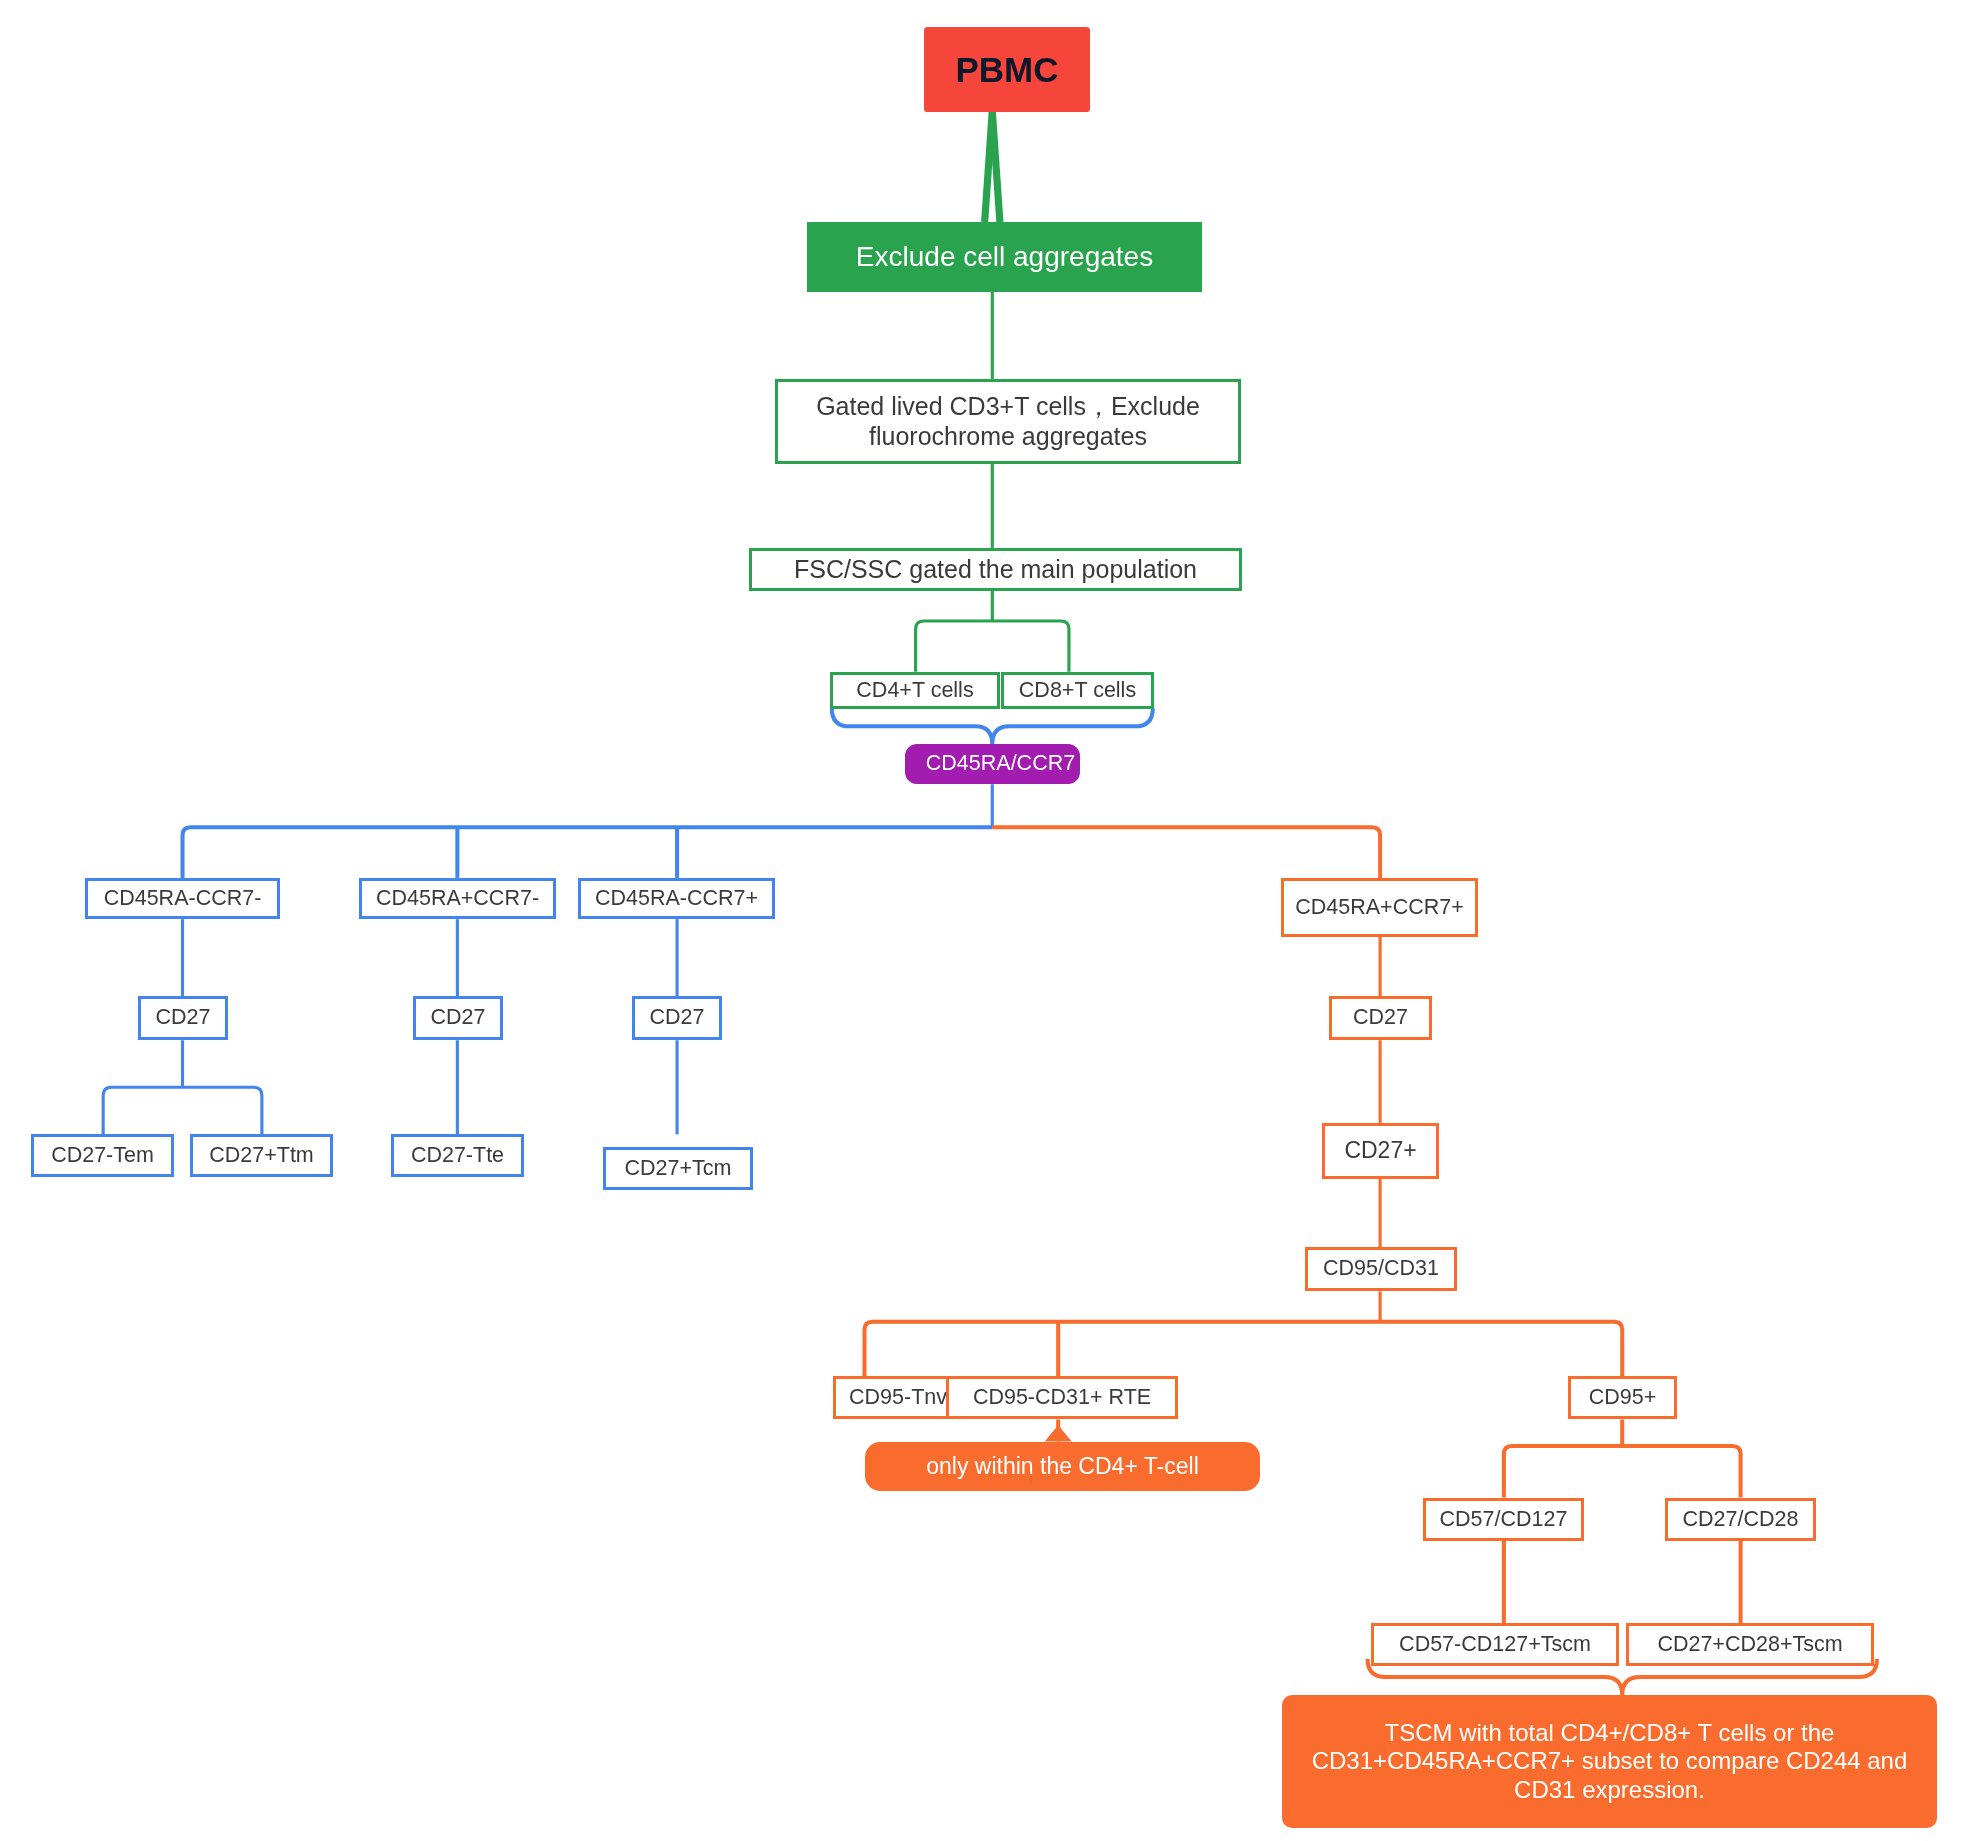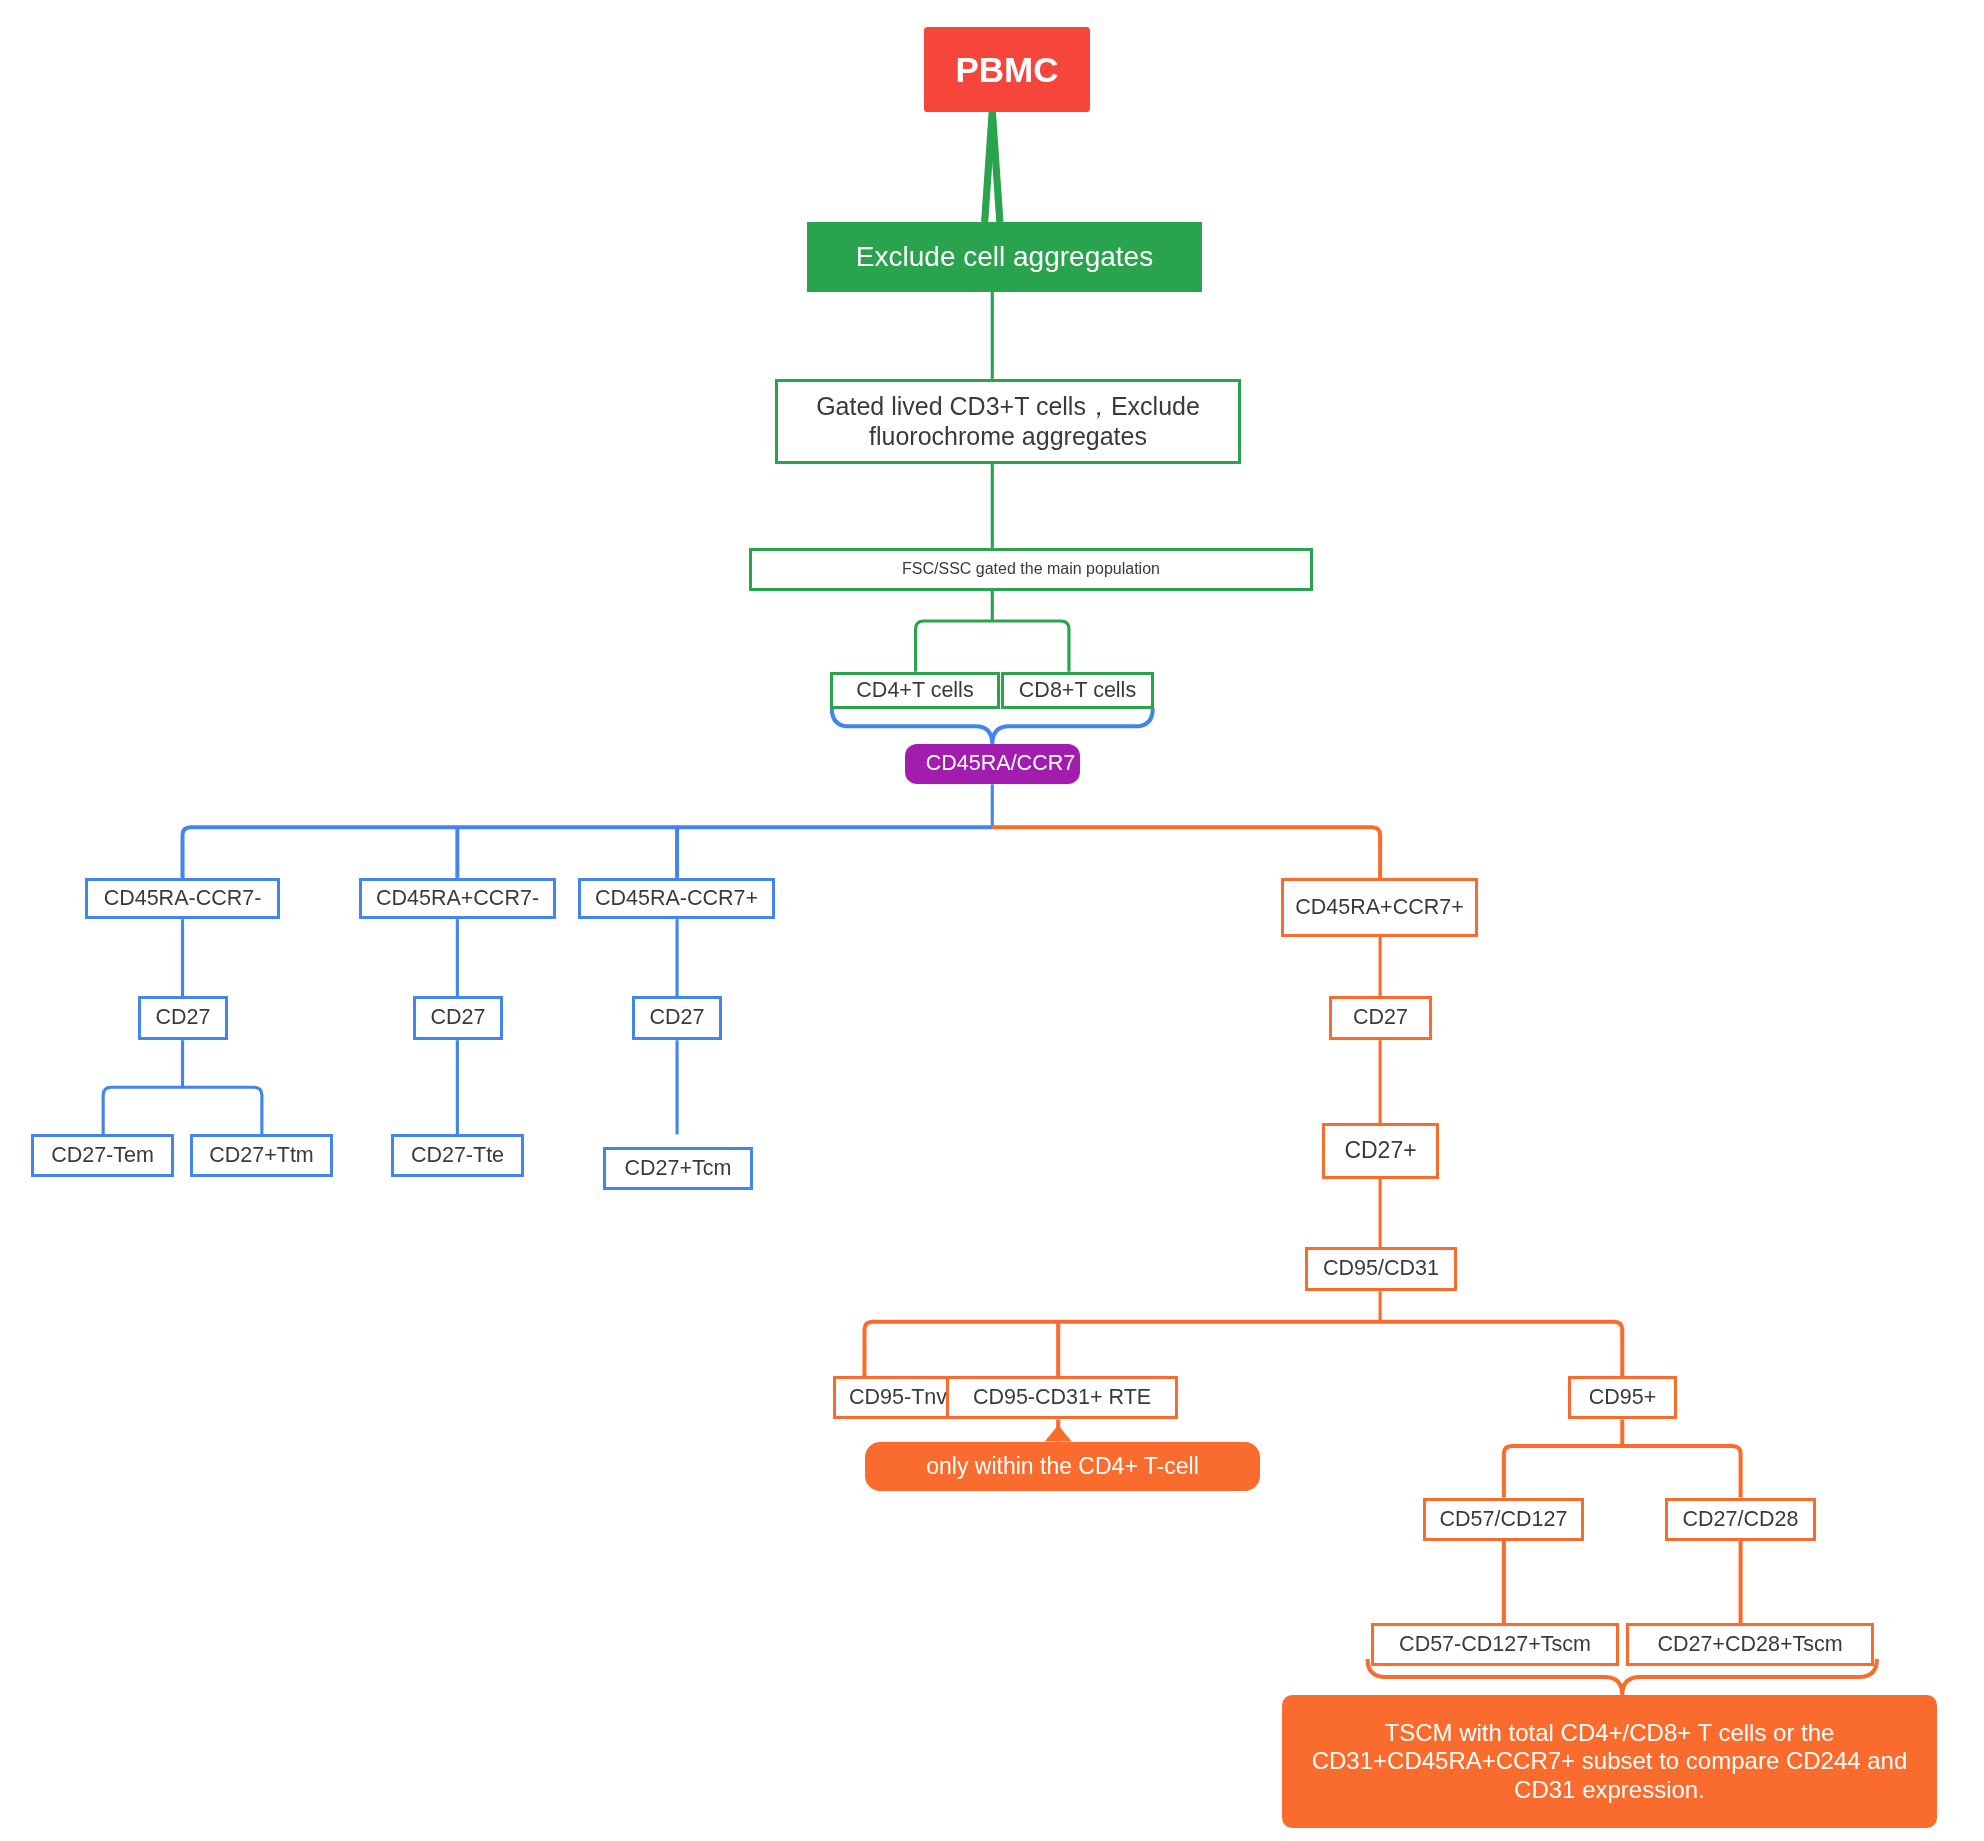--- a/index.html
+++ b/index.html
@@ -3,21 +3,21 @@
 <meta charset="utf-8">
 <style>
   html,body{margin:0;padding:0;background:#ffffff;}
   body{font-family:"Liberation Sans",sans-serif;}
   #stage{position:relative;width:1985px;height:1841px;background:#ffffff;overflow:hidden;}
   svg#wires{position:absolute;left:0;top:0;width:1985px;height:1841px;pointer-events:none;}
   .node{position:absolute;box-sizing:border-box;display:flex;align-items:center;justify-content:center;text-align:center;line-height:1.18;}
   .b-green{border:3.1px solid #2aa34e;background:#ffffff;color:#3a3a3a;}
   .b-blue{border:3.1px solid #4285ec;background:#ffffff;color:#3a3a3a;}
   .b-orange{border:3.1px solid #f96c2e;background:#ffffff;color:#3a3a3a;}
-  .f-red{background:#f6463c;color:#ffffff;border-radius:3.6px;font-weight:bold;}
+  .f-red{background:#f6463c;color:#0f172a;border-radius:3.6px;font-weight:bold;}
   .f-green{background:#2aa34e;color:#ffffff;}
   .f-blue{background:#a21caf;color:#ffffff;border-radius:12px;padding-left:16px;}
   .f-orange{background:#f96c2e;color:#ffffff;border-radius:15.2px;}
   .pad{padding:0 8px;}
 </style>
 </head>
 <body>
 
 <div id="stage">
 
@@ -81,21 +81,21 @@
   </div>
 
   <div class="node f-green" style="left:807px;top:222px;width:395px;height:70px;font-size:28px;">
     <span>Exclude cell aggregates</span>
   </div>
 
   <div class="node b-green pad" style="left:767px;top:379px;width:466px;height:85px;font-size:25px;margin-left:8px;">
     <span>Gated lived CD3+T cells，Exclude fluorochrome aggregates</span>
   </div>
 
-  <div class="node b-green pad" style="left:749px;top:548px;width:564px;height:43px;font-size:16px;">
+  <div class="node b-green pad" style="left:749px;top:548px;width:493px;height:43px;font-size:25px;">
     <span>FSC/SSC gated the main population</span>
   </div>
 
   <div class="node b-green pad" style="left:830px;top:672px;width:170px;height:37px;font-size:21.5px;">
     <span>CD4+T cells</span>
   </div>
 
   <div class="node b-green pad" style="left:1001px;top:672px;width:153px;height:37px;font-size:21.5px;">
     <span>CD8+T cells</span>
   </div>

